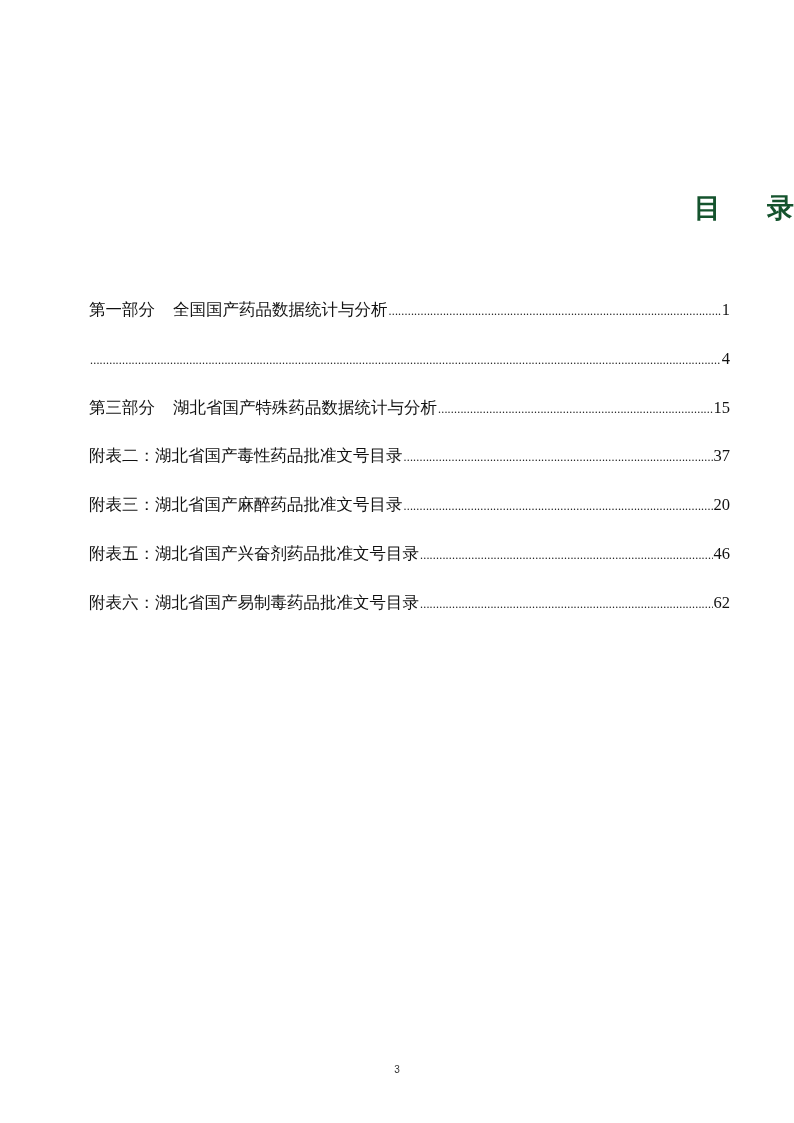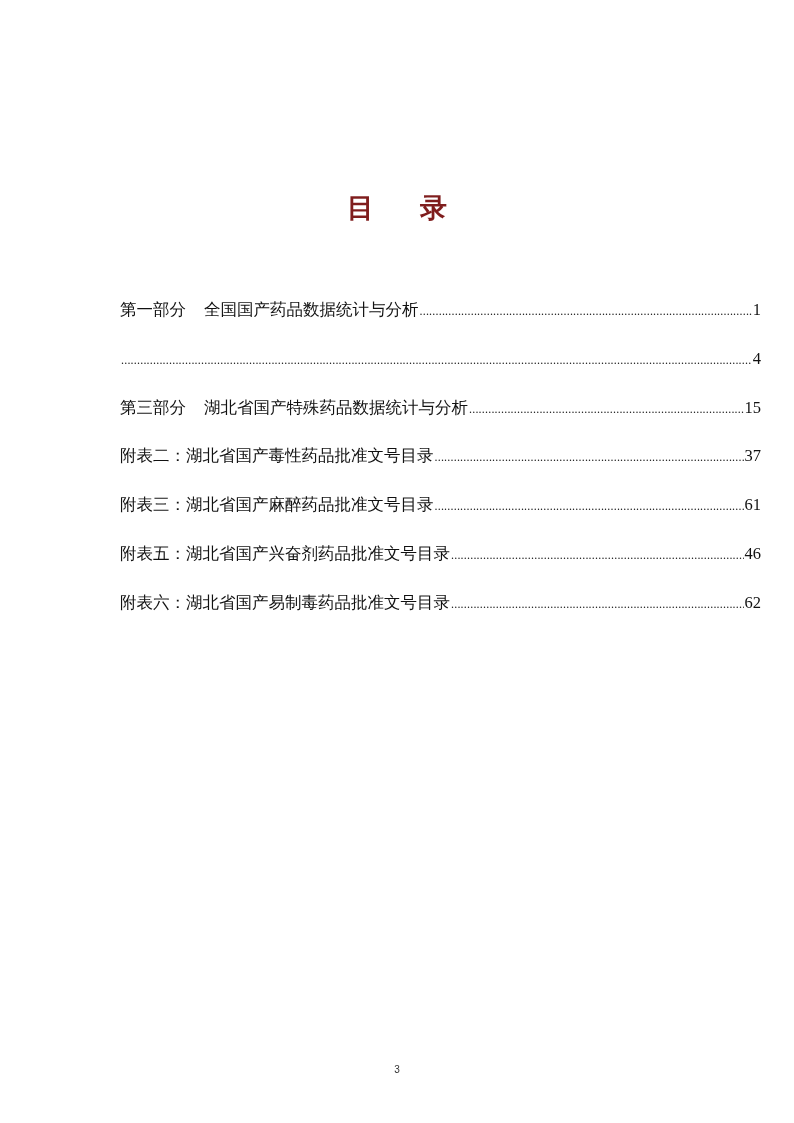--- a/index.html
+++ b/index.html
@@ -13,34 +13,34 @@
       position: relative;
       overflow: hidden;
       font-family: "DejaVu Sans", "Liberation Sans", sans-serif;
       color: #111111;
     }
     .page-title {
       position: absolute;
       top: 190px;
       left: 0;
       width: 794px;
-      text-align: center;
+      text-align: right;
       font-family: "DejaVu Serif", "Liberation Serif", serif;
       font-weight: bold;
       font-size: 27px;
-      color: #7f1d1d;
+      color: #14532d;
       letter-spacing: 0;
     }
     .page-title .gap {
       display: inline-block;
       width: 46px;
     }
     .toc {
       position: absolute;
-      left: 120px;
+      left: 89px;
       top: 296px;
       width: 641px;
     }
     .toc-row {
       display: flex;
       align-items: baseline;
       height: 48.8px;
       font-size: 16.5px;
       line-height: 28px;
       white-space: nowrap;
@@ -103,21 +103,21 @@
     <span class="toc-page">15</span>
   </div>
   <div class="toc-row">
     <span class="toc-label"><span>附表二：</span><span>湖北省国产毒性药品批准文号目录</span></span>
     <span class="toc-dots"></span>
     <span class="toc-page">37</span>
   </div>
   <div class="toc-row">
     <span class="toc-label"><span>附表三：</span><span>湖北省国产麻醉药品批准文号目录</span></span>
     <span class="toc-dots"></span>
-    <span class="toc-page">61</span>
+    <span class="toc-page">20</span>
   </div>
   <div class="toc-row">
     <span class="toc-label"><span>附表五：</span><span>湖北省国产兴奋剂药品批准文号目录</span></span>
     <span class="toc-dots"></span>
     <span class="toc-page">46</span>
   </div>
   <div class="toc-row">
     <span class="toc-label"><span>附表六：</span><span>湖北省国产易制毒药品批准文号目录</span></span>
     <span class="toc-dots"></span>
     <span class="toc-page">62</span>

